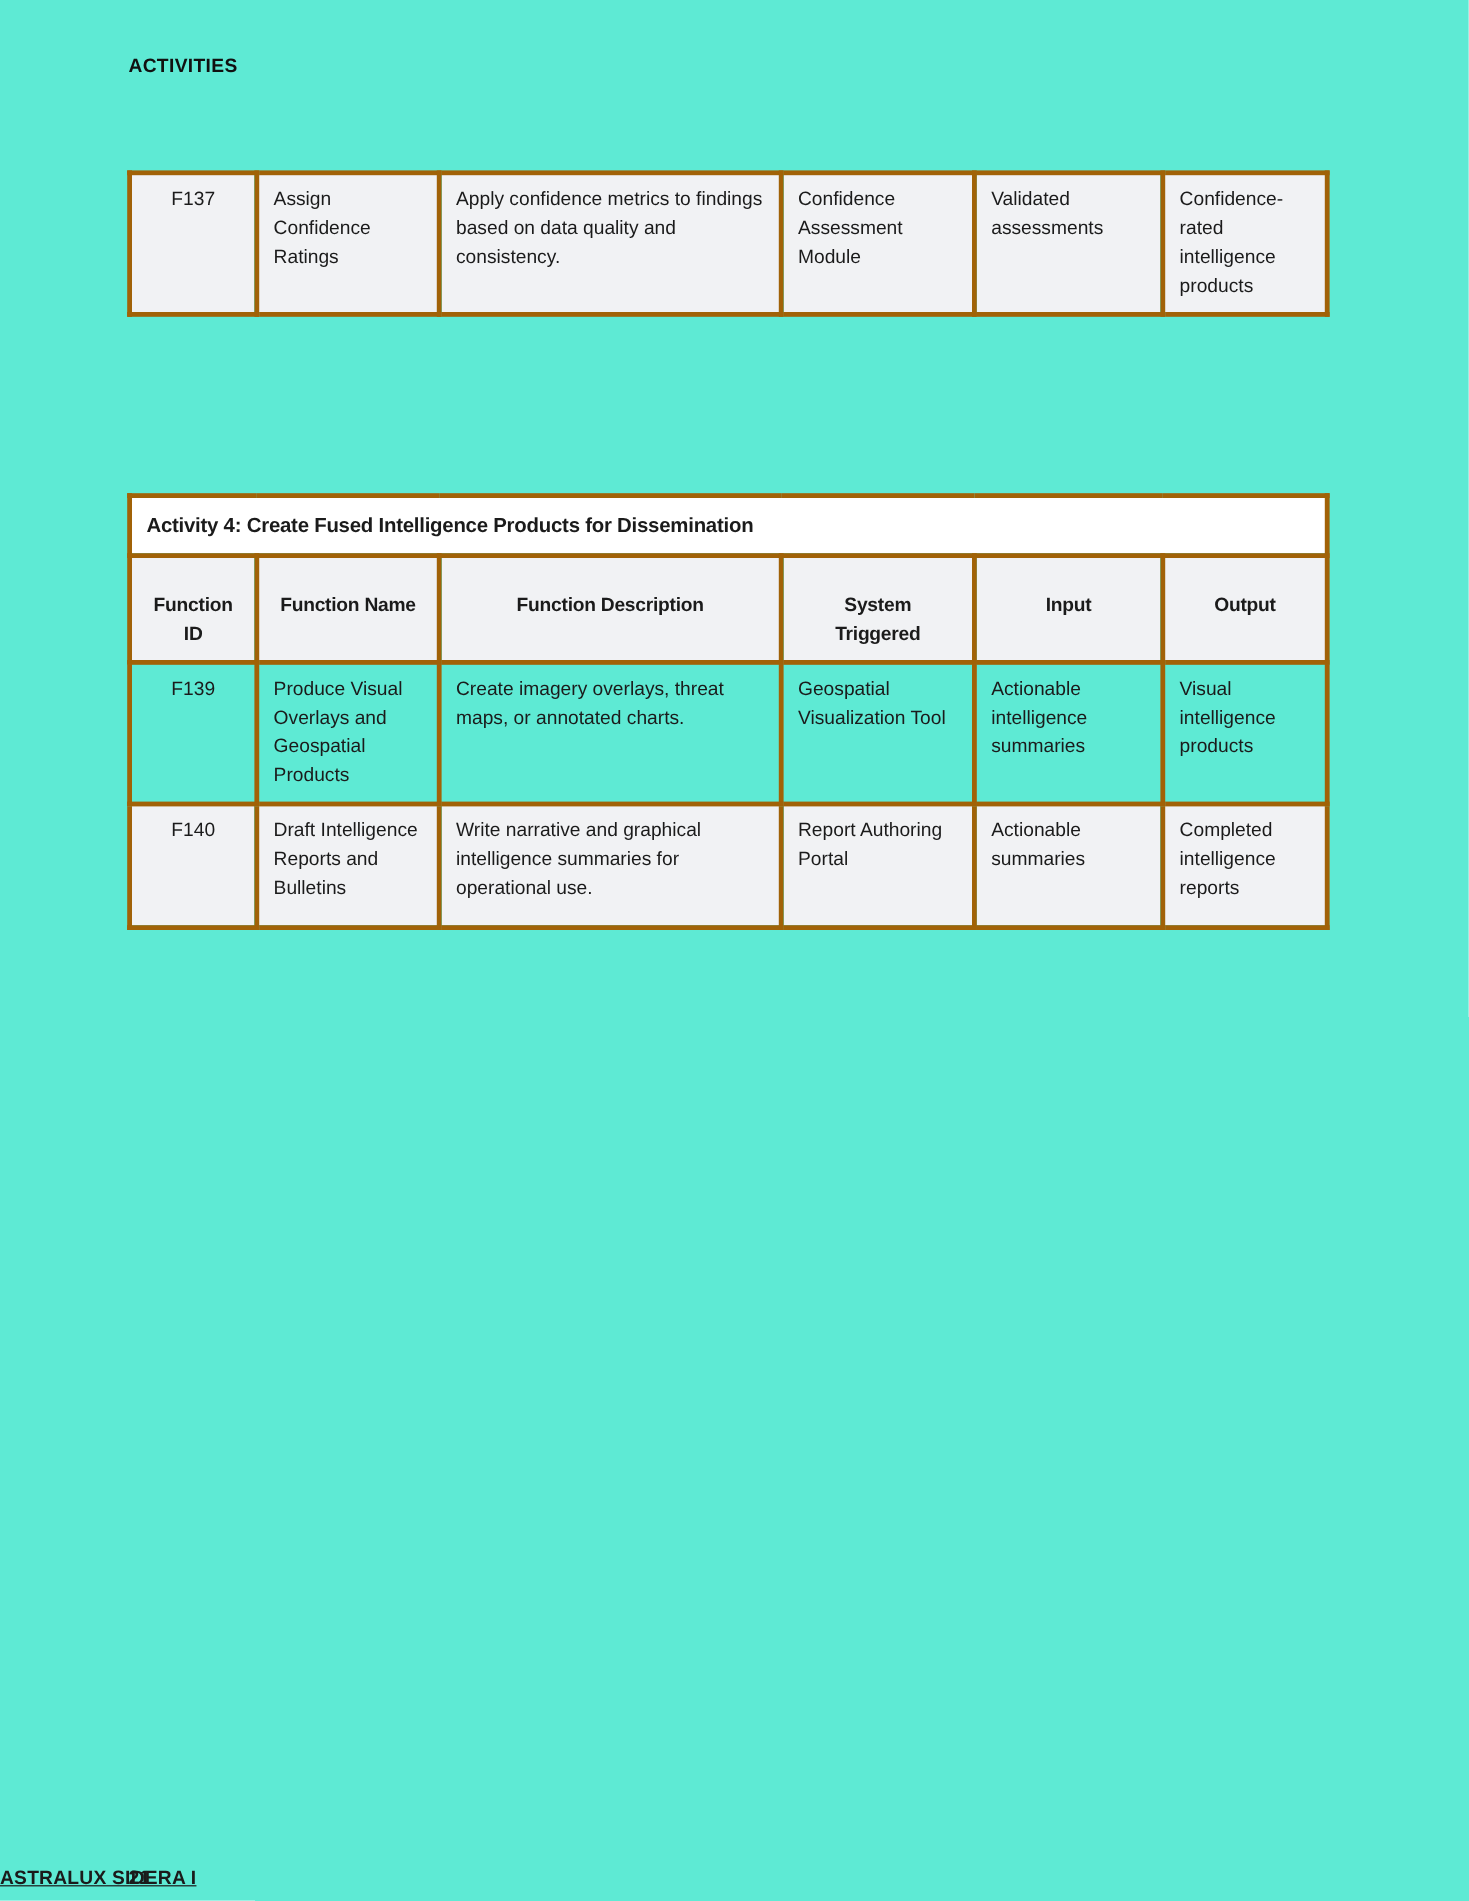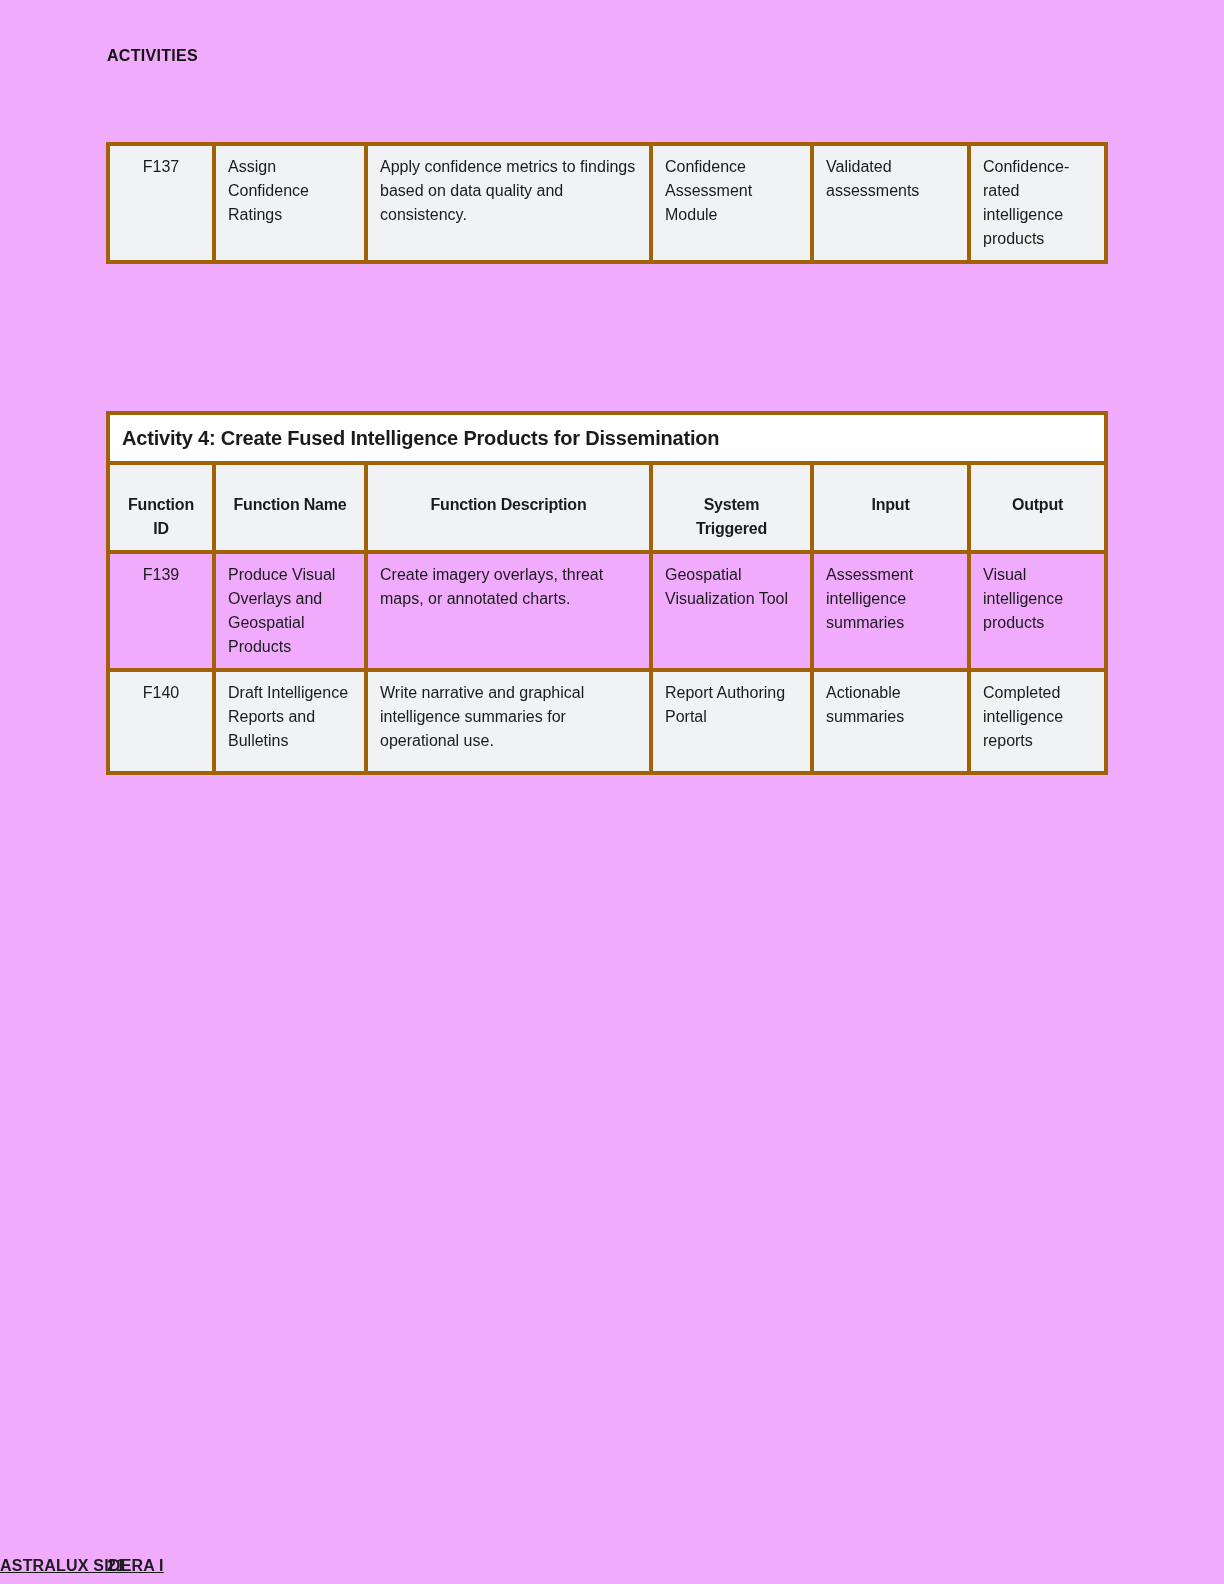--- a/index.html
+++ b/index.html
@@ -5,21 +5,21 @@
   * { margin: 0; padding: 0; box-sizing: border-box; }
   html, body { background: #ffffff; }
   body {
     font-family: "Liberation Sans", "DejaVu Sans", sans-serif;
     color: #1b1b1b;
   }
   .page {
     position: relative;
     width: 1224px;
     height: 1584px;
-    background: #f0abfc;
+    background: #5eead4;
     overflow: hidden;
   }
   .page-header {
     position: absolute;
     top: 48px;
     left: 107px;
     font-size: 16px;
     font-weight: bold;
     letter-spacing: 0.3px;
     line-height: 1;
@@ -41,21 +41,21 @@
     border: 4px solid #a16207;
     vertical-align: top;
     padding: 9px 12px;
     text-align: left;
     overflow: hidden;
   }
   .func-table td.id { text-align: center; padding-left: 4px; padding-right: 4px; }
   .func-table tr.stripe td { background: #f1f2f4; }
   .func-table tr.title-row td {
     font-weight: bold;
-    font-size: 20px;
+    font-size: 17px;
     letter-spacing: -0.2px;
     padding: 11px 12px;
     background: #ffffff;
   }
   .func-table tr.head-row th {
     background: #f1f2f4;
     font-weight: bold;
     font-size: 16px;
     letter-spacing: -0.2px;
     text-align: center;
@@ -130,21 +130,21 @@
         <th><span class="hdr">Function Description</span></th>
         <th><span class="hdr narrow">System Triggered</span></th>
         <th><span class="hdr">Input</span></th>
         <th><span class="hdr">Output</span></th>
       </tr>
       <tr style="height:113px">
         <td class="id">F139</td>
         <td>Produce Visual Overlays and Geospatial Products</td>
         <td>Create imagery overlays, threat maps, or annotated charts.</td>
         <td>Geospatial Visualization Tool</td>
-        <td>Assessment intelligence summaries</td>
+        <td>Actionable intelligence summaries</td>
         <td>Visual intelligence products</td>
       </tr>
       <tr class="stripe" style="height:103px">
         <td class="id">F140</td>
         <td>Draft Intelligence Reports and Bulletins</td>
         <td>Write narrative and graphical intelligence summaries for operational use.</td>
         <td>Report Authoring Portal</td>
         <td>Actionable summaries</td>
         <td>Completed intelligence reports</td>
       </tr>

